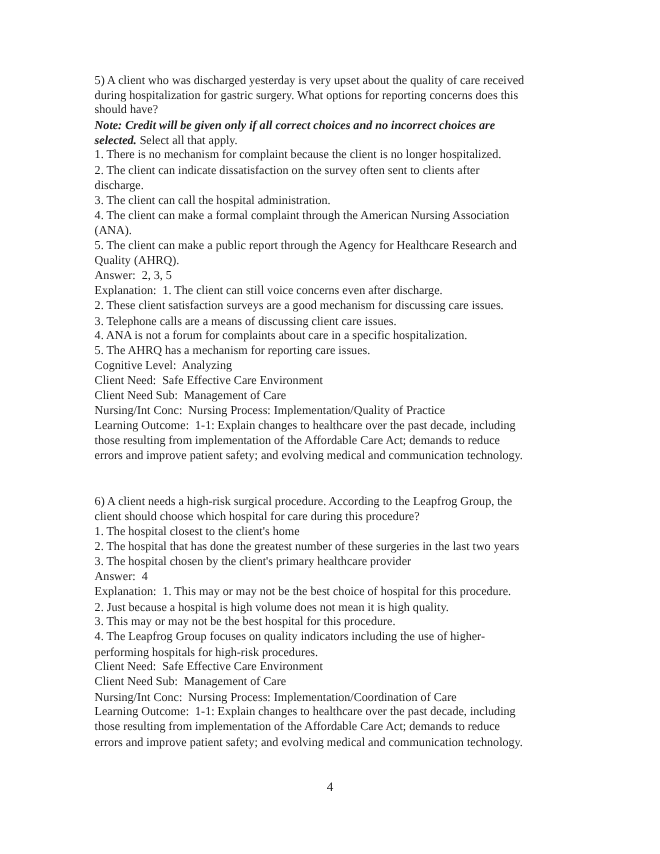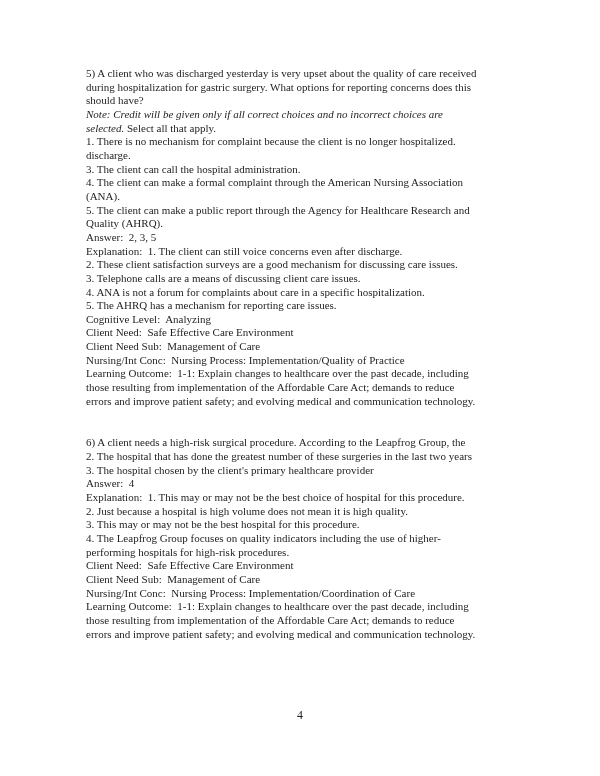--- a/index.html
+++ b/index.html
@@ -20,21 +20,21 @@
   .text-block {
     position: absolute;
     left: 86px;
     top: 67px;
     width: 475px;
     font-size: 11px;
     line-height: 13.65px;
   }
   .qblock + .qblock { margin-top: 28px; }
   .line { white-space: pre; }
-  .bi { font-style: italic; font-weight: normal; }
+  .bi { font-style: italic; font-weight: bold; }
   .page-number {
     position: absolute;
     left: 0;
     top: 709px;
     width: 600px;
     text-align: center;
     font-size: 11.9px;
     line-height: 13.65px;
   }
 </style>
@@ -43,20 +43,21 @@
 
 <div class="page">
   <div class="text-block" id="text-block">
       <div class="qblock">
         <div class="line"><span>5) A client who was discharged yesterday is very upset about the quality of care received</span></div>
         <div class="line"><span>during hospitalization for gastric surgery. What options for reporting concerns does this</span></div>
         <div class="line"><span>should have?</span></div>
         <div class="line"><span class="bi">Note: Credit will be given only if all correct choices and no incorrect choices are</span></div>
         <div class="line"><span class="bi">selected.</span><span> Select all that apply.</span></div>
         <div class="line"><span>1. There is no mechanism for complaint because the client is no longer hospitalized.</span></div>
+        <div class="line"><span>2. The client can indicate dissatisfaction on the survey often sent to clients after</span></div>
         <div class="line"><span>discharge.</span></div>
         <div class="line"><span>3. The client can call the hospital administration.</span></div>
         <div class="line"><span>4. The client can make a formal complaint through the American Nursing Association</span></div>
         <div class="line"><span>(ANA).</span></div>
         <div class="line"><span>5. The client can make a public report through the Agency for Healthcare Research and</span></div>
         <div class="line"><span>Quality (AHRQ).</span></div>
         <div class="line"><span>Answer:  2, 3, 5</span></div>
         <div class="line"><span>Explanation:  1. The client can still voice concerns even after discharge.</span></div>
         <div class="line"><span>2. These client satisfaction surveys are a good mechanism for discussing care issues.</span></div>
         <div class="line"><span>3. Telephone calls are a means of discussing client care issues.</span></div>
@@ -65,20 +66,22 @@
         <div class="line"><span>Cognitive Level:  Analyzing</span></div>
         <div class="line"><span>Client Need:  Safe Effective Care Environment</span></div>
         <div class="line"><span>Client Need Sub:  Management of Care</span></div>
         <div class="line"><span>Nursing/Int Conc:  Nursing Process: Implementation/Quality of Practice</span></div>
         <div class="line"><span>Learning Outcome:  1-1: Explain changes to healthcare over the past decade, including</span></div>
         <div class="line"><span>those resulting from implementation of the Affordable Care Act; demands to reduce</span></div>
         <div class="line"><span>errors and improve patient safety; and evolving medical and communication technology.</span></div>
       </div>
       <div class="qblock">
         <div class="line"><span>6) A client needs a high-risk surgical procedure. According to the Leapfrog Group, the</span></div>
+        <div class="line"><span>client should choose which hospital for care during this procedure?</span></div>
+        <div class="line"><span>1. The hospital closest to the client's home</span></div>
         <div class="line"><span>2. The hospital that has done the greatest number of these surgeries in the last two years</span></div>
         <div class="line"><span>3. The hospital chosen by the client's primary healthcare provider</span></div>
         <div class="line"><span>Answer:  4</span></div>
         <div class="line"><span>Explanation:  1. This may or may not be the best choice of hospital for this procedure.</span></div>
         <div class="line"><span>2. Just because a hospital is high volume does not mean it is high quality.</span></div>
         <div class="line"><span>3. This may or may not be the best hospital for this procedure.</span></div>
         <div class="line"><span>4. The Leapfrog Group focuses on quality indicators including the use of higher-</span></div>
         <div class="line"><span>performing hospitals for high-risk procedures.</span></div>
         <div class="line"><span>Client Need:  Safe Effective Care Environment</span></div>
         <div class="line"><span>Client Need Sub:  Management of Care</span></div>

